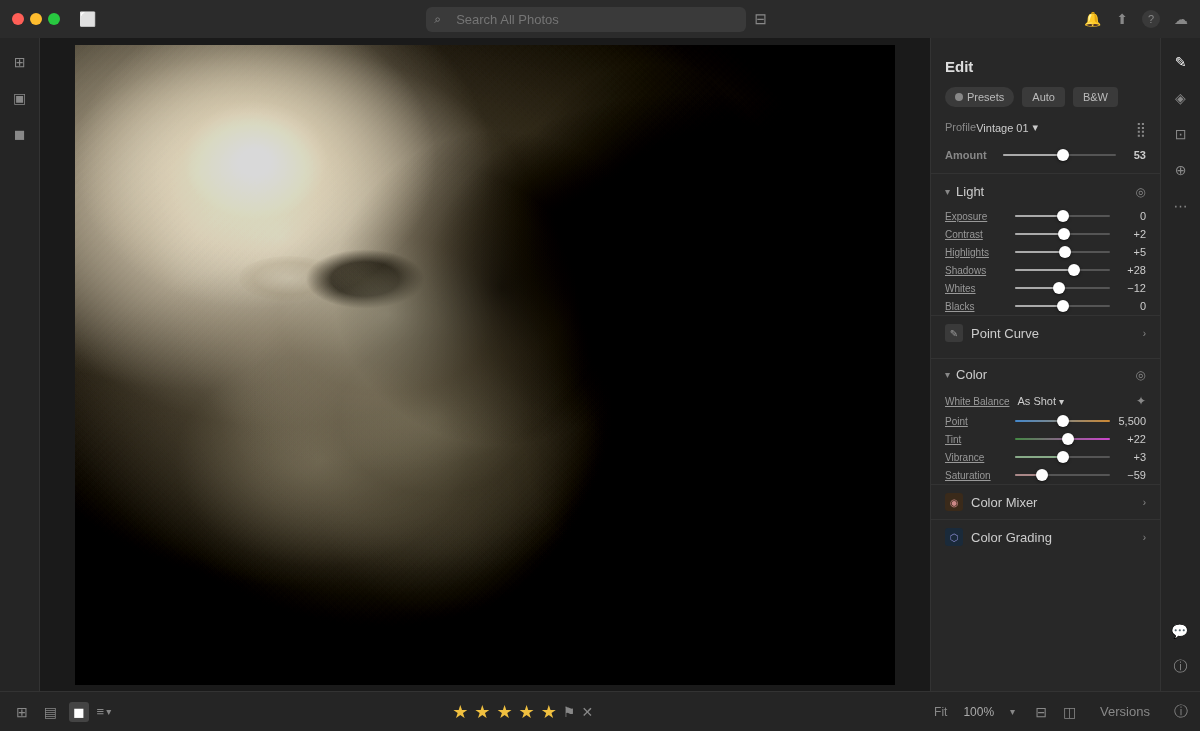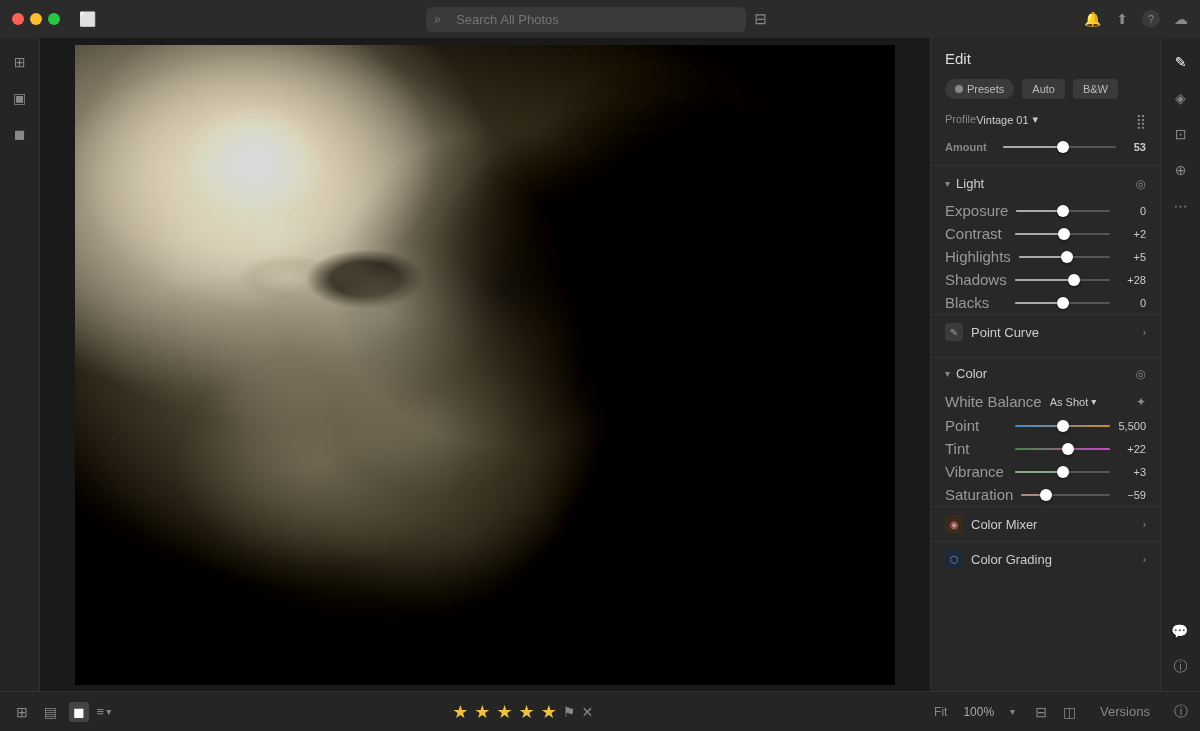--- a/index.html
+++ b/index.html
@@ -194,21 +194,22 @@
 
     .edit-header {
       padding: 12px 14px 8px;
       display: flex;
       align-items: center;
       justify-content: space-between;
     }
     .edit-title {
       font-size: 15px;
       color: #ddd;
-      font-weight: 400;
+      font-weight: 700;
+      margin-top: 8px;
     }
 
     .presets-row {
       padding: 4px 14px 10px;
       display: flex;
       align-items: center;
       gap: 8px;
     }
     .presets-btn {
       background: #3a3a3a;
@@ -343,23 +344,24 @@
     }
 
     
     .slider-row {
       padding: 3px 14px;
       display: flex;
       align-items: center;
       gap: 8px;
     }
     .slider-label {
-      font-size: 15px;
+      font-size: 10px;
       color: #999;
       min-width: 62px;
+      text-decoration: underline;
     }
     .slider-value {
       font-size: 11px;
       color: #ccc;
       min-width: 28px;
       text-align: right;
     }
 
     
     .collapsed-section {
@@ -607,20 +609,28 @@
         </div>
         <span class="slider-value">+5</span>
       </div>
       <div class="slider-row">
         <span class="slider-label">Shadows</span>
         <div class="slider-track">
           <div class="slider-fill" style="width: 62%"></div>
           <div class="slider-thumb" style="left: 62%"></div>
         </div>
         <span class="slider-value">+28</span>
+      </div>
+      <div class="slider-row">
+        <span class="slider-label">Whites</span>
+        <div class="slider-track">
+          <div class="slider-fill" style="width: 46%"></div>
+          <div class="slider-thumb" style="left: 46%"></div>
+        </div>
+        <span class="slider-value">−12</span>
       </div>
       <div class="slider-row">
         <span class="slider-label">Blacks</span>
         <div class="slider-track">
           <div class="slider-fill" style="width: 50%"></div>
           <div class="slider-thumb" style="left: 50%"></div>
         </div>
         <span class="slider-value">0</span>
       </div>
 

